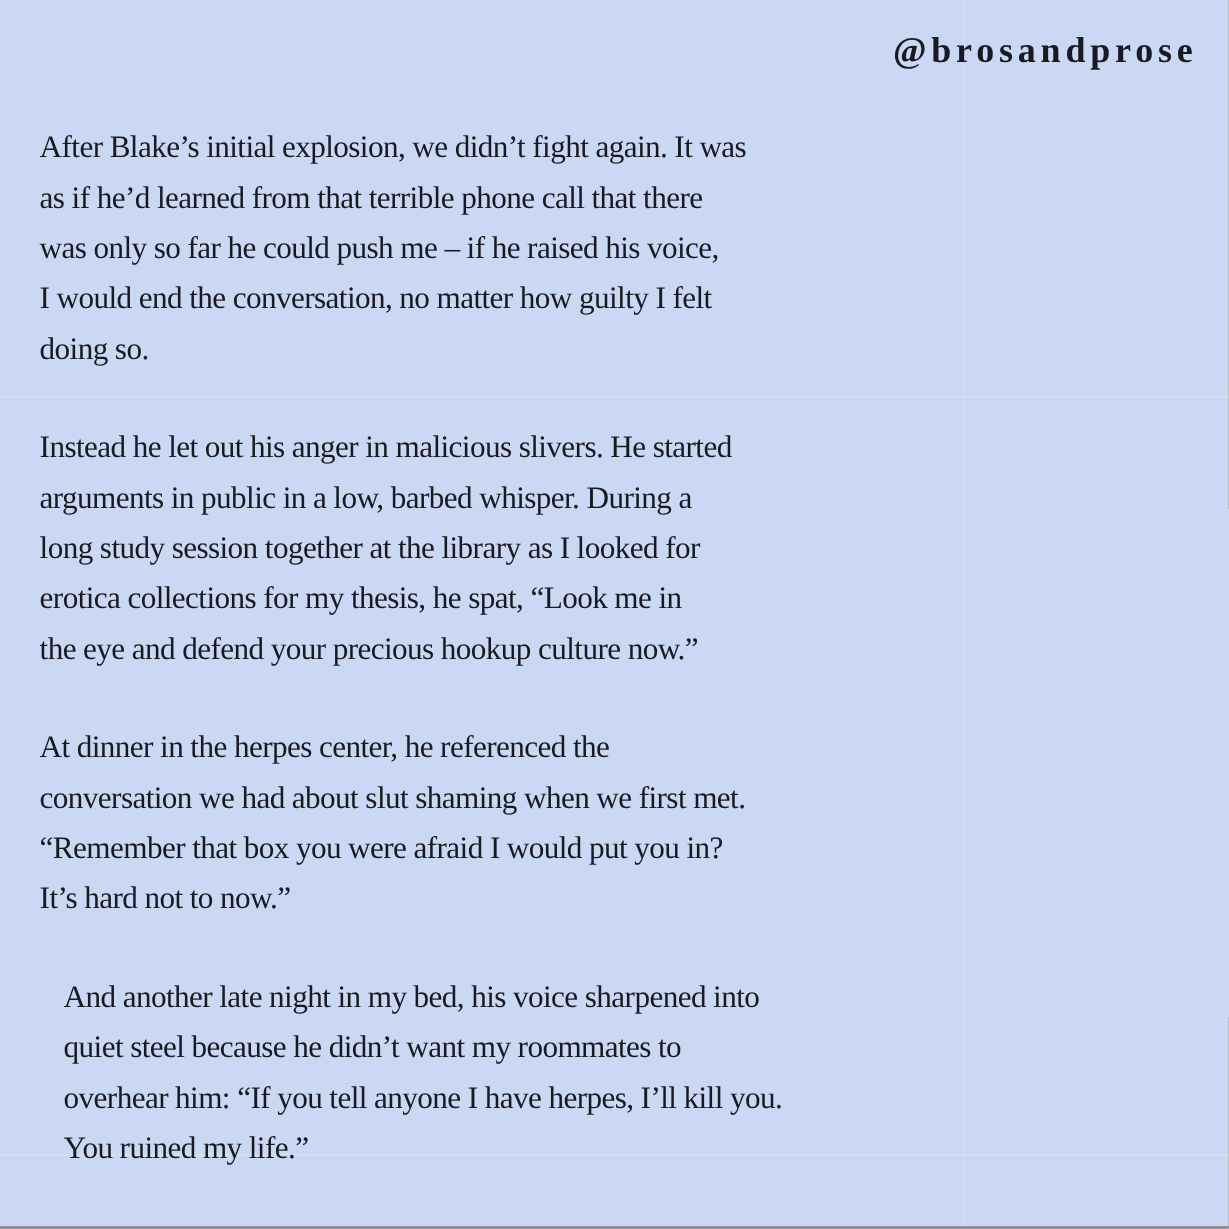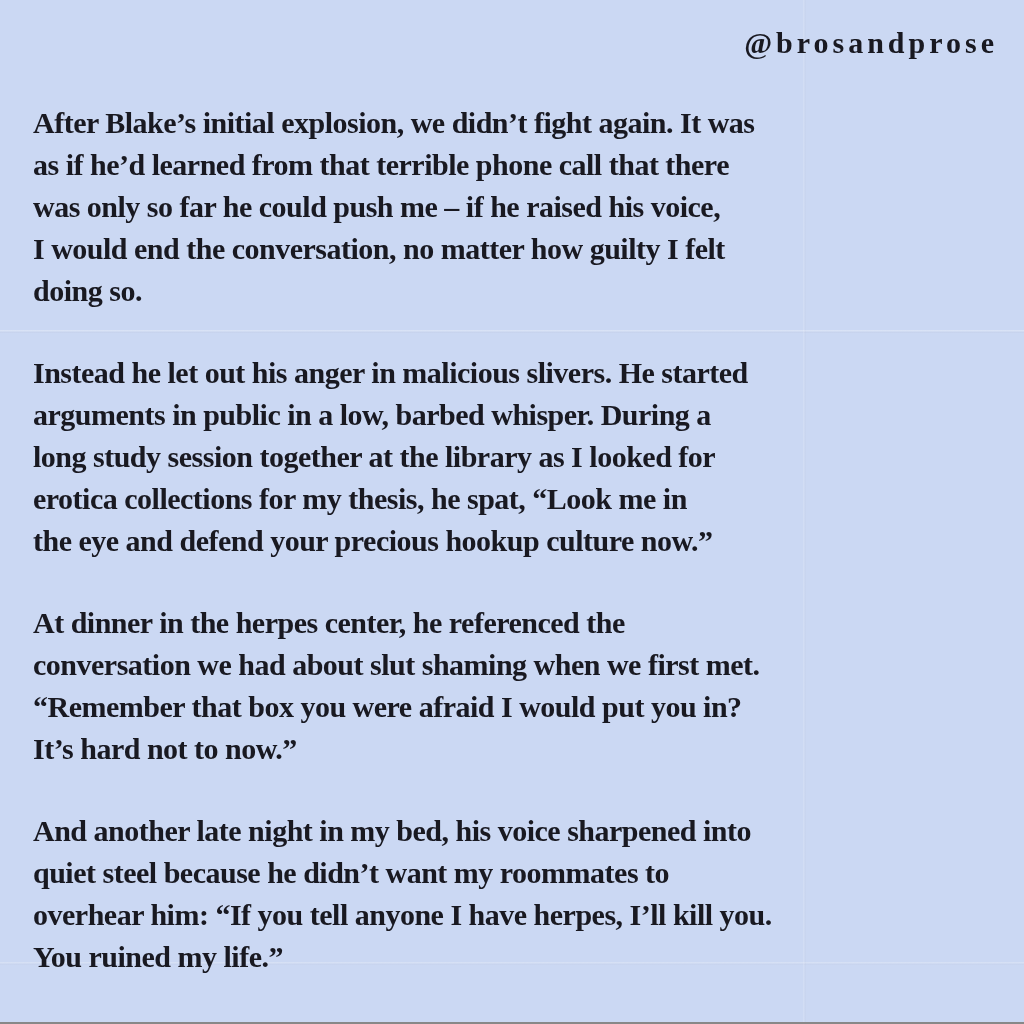--- a/index.html
+++ b/index.html
@@ -44,29 +44,30 @@
     white-space: nowrap;
   }
   .text-block {
     position: absolute;
     top: 102px;
     left: 33px;
     right: 36px;
   }
   .para {
     margin: 0 0 40px 0;
-    font-size: 30px;
+    font-size: 26px;
     line-height: 42px;
-    font-weight: 700;
+    font-weight: 400;
     letter-spacing: -0.5px;
     color: var(--text-color, #191921);
     white-space: pre-line;
   }
   .para:last-child {
     margin-bottom: 0;
+    margin-left: 20px;
   }
 </style>
 </head>
 <body>
 
 <div class="canvas">
   <div class="crease crease-h1"></div>
   <div class="crease crease-h2"></div>
   <div class="crease crease-v"></div>
 

